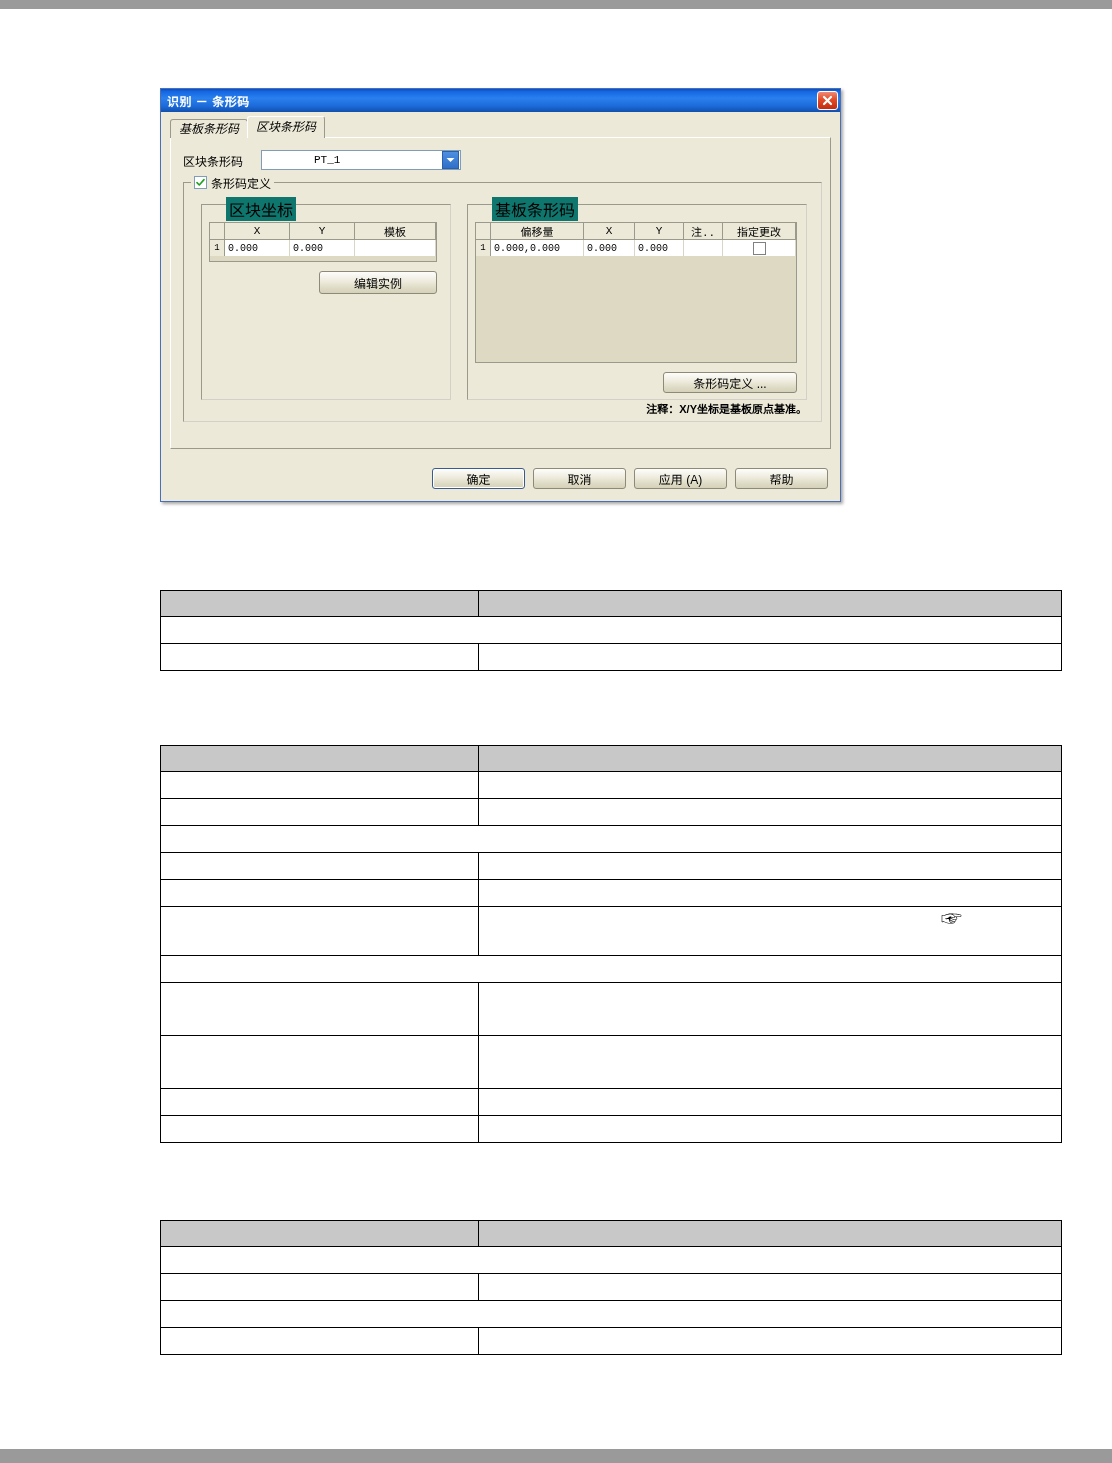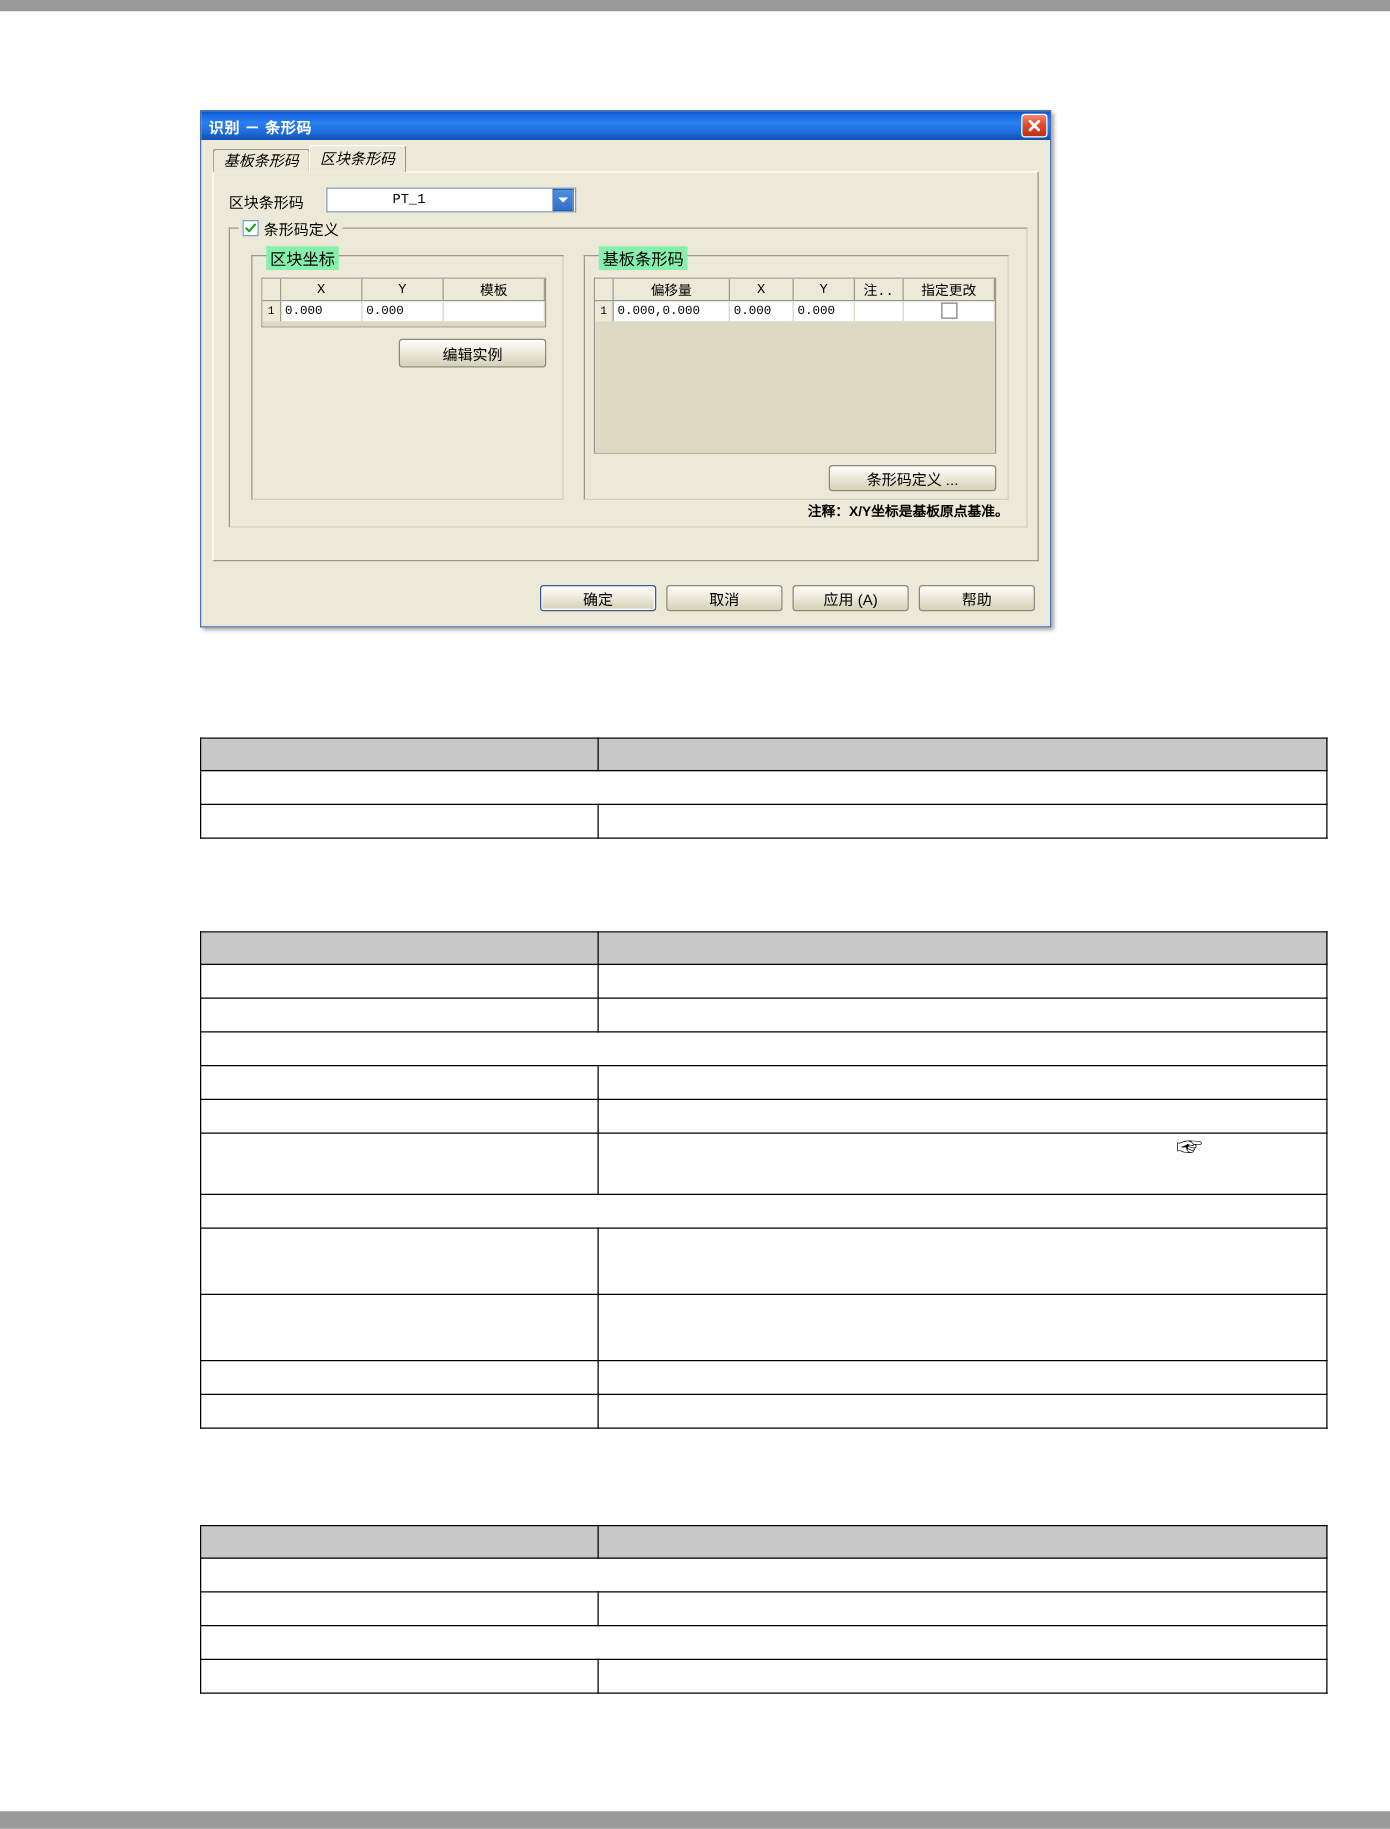--- a/index.html
+++ b/index.html
@@ -179,24 +179,24 @@
   .groupbox {
     position: absolute;
     border: 1px solid #d4d0c8;
     border-top-color: #9a9a8c;
     border-left-color: #9a9a8c;
     box-sizing: border-box;
   }
   .groupbox > .legend {
     position: absolute;
     top: -8px;
-    left: 11px;
-    background: #86efac;
+    left: 24px;
+    background: #0f766e;
     padding: 0 3px;
-    font-size: 13px;
+    font-size: 16px;
     color: #000;
     white-space: nowrap;
   }
   .legend-blue { color: #00008b; }
 
   .outer-group {
     left: 12px;
     top: 44px;
     width: 639px;
     height: 240px;

